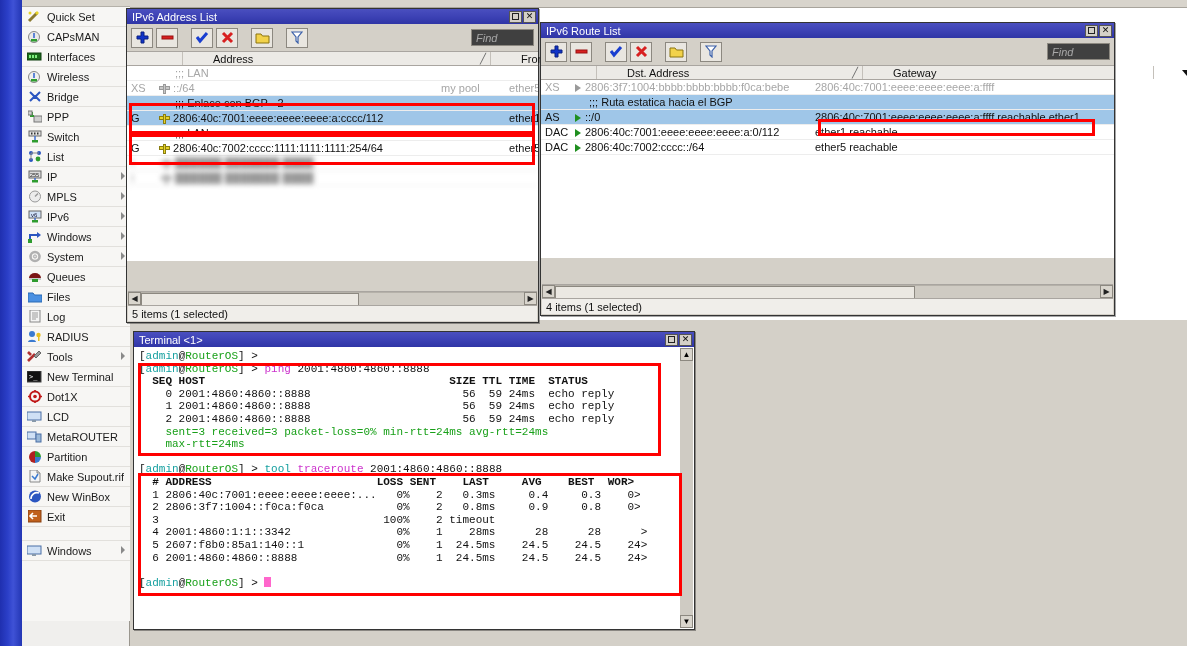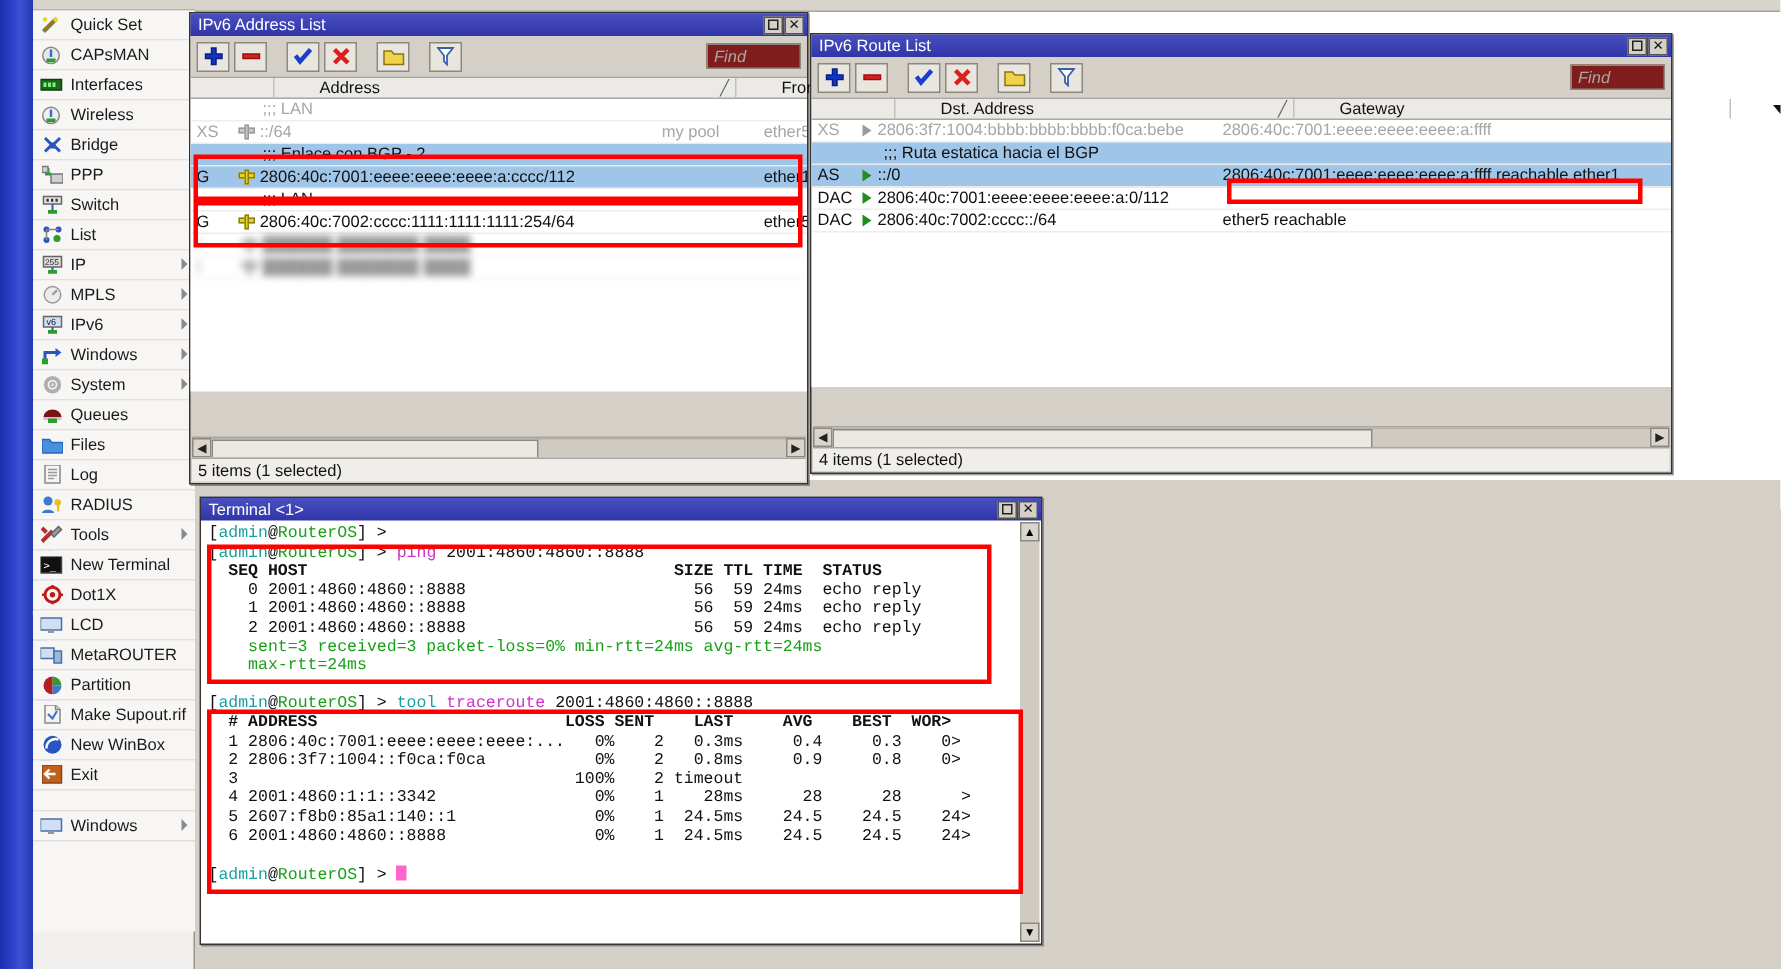--- a/index.html
+++ b/index.html
@@ -130,21 +130,21 @@
     width:22px; height:20px;
     background:#e9e6e0;
     border:1px solid #8c8880;
     display:flex;align-items:center;justify-content:center;
     cursor:pointer;
   }
   .tb-gap { width:7px; }
   .find-box {
     margin-left:auto;
     width:63px; height:17px;
-    background:#7f1d1d;
+    background:#404040;
     border:1px solid #8c8880;
     display:flex;align-items:center;
     padding-left:4px;
     color:#a8a8a8; font-size:11px; font-style:italic;
   }
 
   
   .thead {
     display:flex; height:15px;
     background:#eceae6;
@@ -743,20 +743,21 @@
           <div class="td" style="flex: 1 1 auto;"></div>
         </div>
         <div class="trow sel">
           <div class="td flagcol">AS</div>
           <div class="td" style="width: 240px; flex: 0 0 240px;"><span class="rt-arrow"></span><span>::/0</span></div>
           <div class="td" style="flex: 1 1 auto;">2806:40c:7001:eeee:eeee:eeee:a:ffff reachable ether1</div>
         </div>
         <div class="trow">
           <div class="td flagcol">DAC</div>
           <div class="td" style="width: 240px; flex: 0 0 240px;"><span class="rt-arrow"></span><span>2806:40c:7001:eeee:eeee:eeee:a:0/112</span></div>
+          <div class="td" style="flex: 1 1 auto;">ether1 reachable</div>
         </div>
         <div class="trow">
           <div class="td flagcol">DAC</div>
           <div class="td" style="width: 240px; flex: 0 0 240px;"><span class="rt-arrow"></span><span>2806:40c:7002:cccc::/64</span></div>
           <div class="td" style="flex: 1 1 auto;">ether5 reachable</div>
         </div>
       </div>
 
     <div class="hscroll" style="position:absolute;left:1px;right:1px;bottom:17px;">
       <div class="hs-arrow">◀</div>

